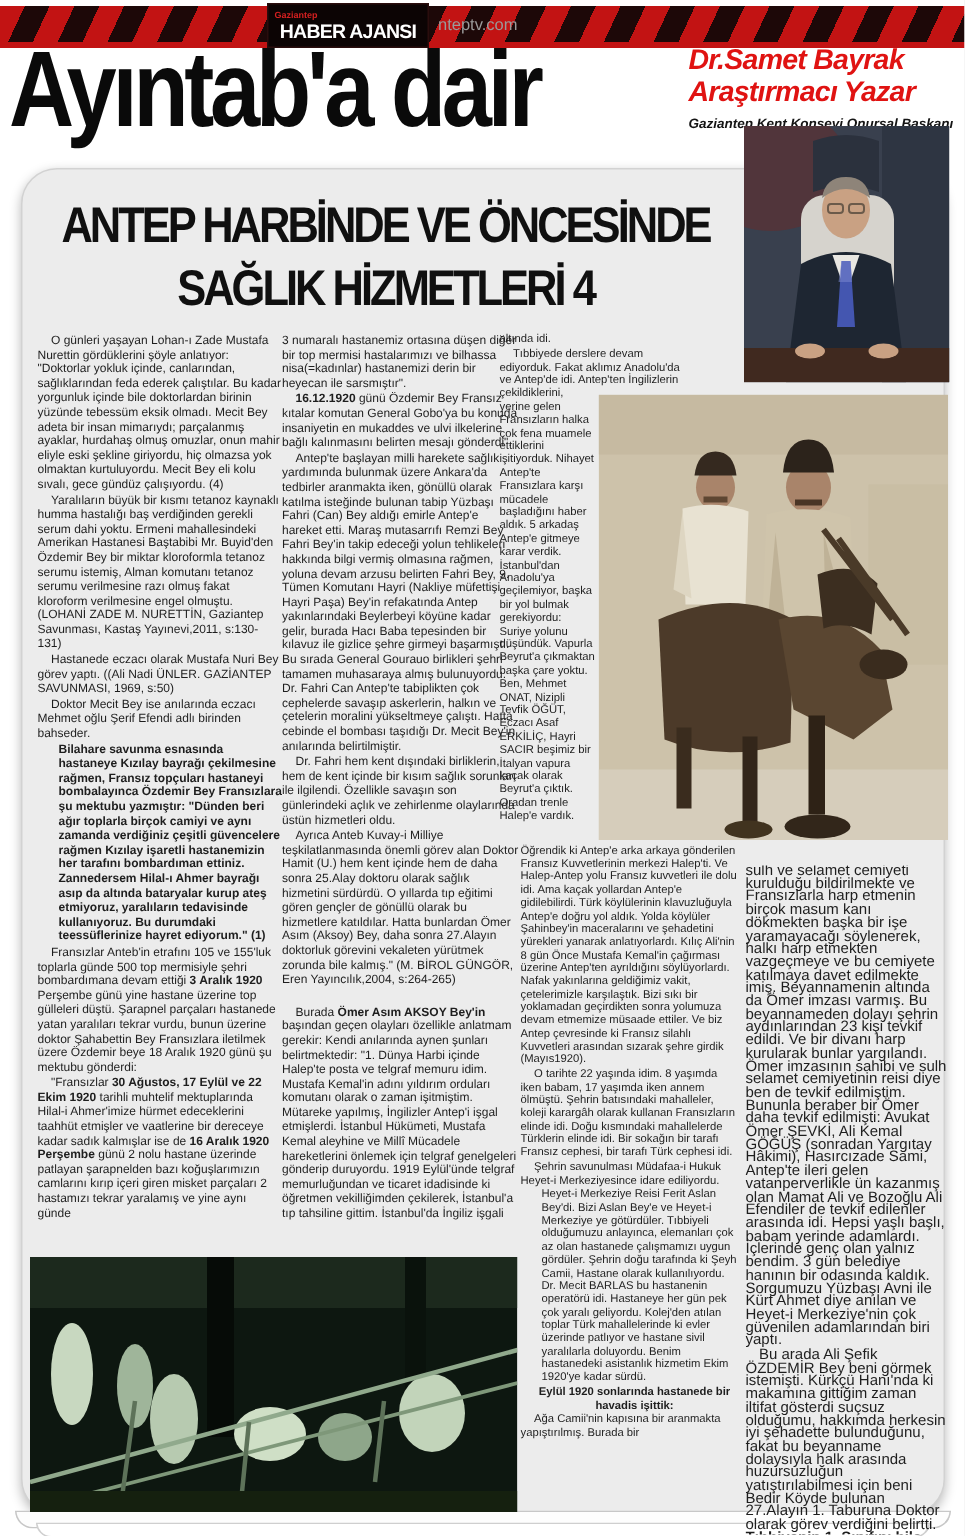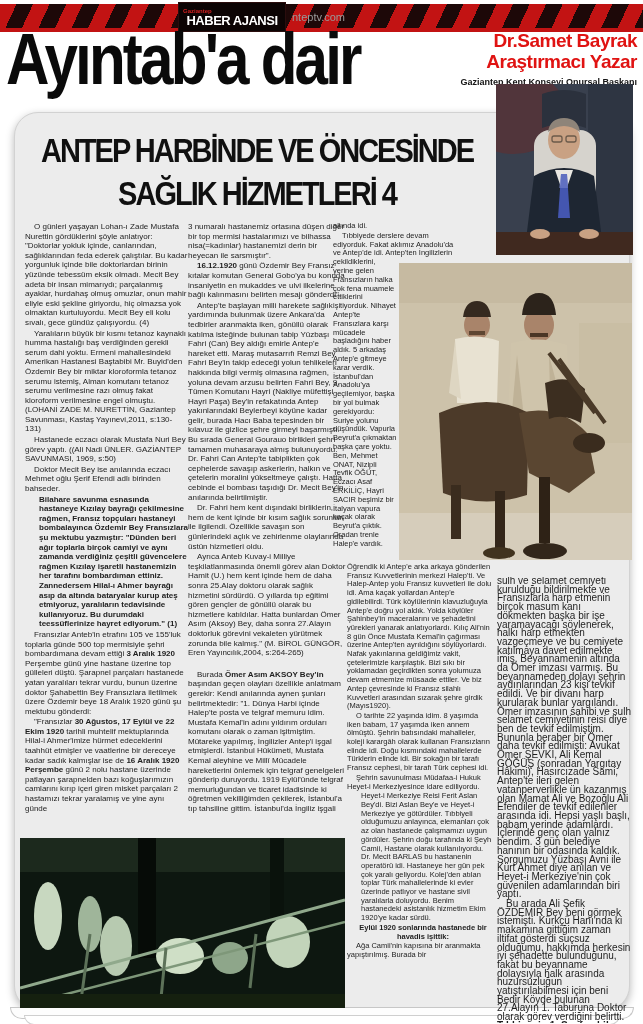--- a/index.html
+++ b/index.html
@@ -13,21 +13,21 @@
   .logo-box{position:absolute;left:178px;top:-2px;width:106px;height:28px;background:#0c0404;
     border:1px solid #2a0d0d;display:flex;flex-direction:column;align-items:center;justify-content:center;}
   .logo-small{color:#d42020;font-size:6px;font-weight:bold;line-height:6px;align-self:flex-start;padding-left:4px;}
   .logo-main{color:#fff;font-size:13px;font-weight:bold;letter-spacing:-.5px;line-height:13px;}
   .site-url{position:absolute;left:292px;top:7px;color:#9a9a9a;font-size:11px;}
 
   
   .masthead-title{position:absolute;left:6px;top:18px;margin:0;color:#0a0a0a;
     font-size:64px;font-weight:bold;letter-spacing:-3px;
     transform:scaleX(.94) scaleY(1.12);transform-origin:left top;white-space:nowrap;}
-  .author{position:absolute;right:6px;top:30px;width:178px;text-align:right;}
+  .author{position:absolute;right:6px;top:30px;width:178px;text-align:left;font-style:italic;}
   .author-name,.author-role{color:#e01312;font-weight:bold;font-size:19px;line-height:21px;letter-spacing:-.5px;}
   .author-org{color:#141414;font-weight:bold;font-size:9px;margin-top:5px;}
 
   
   .article-box{position:absolute;left:14px;top:112px;width:614px;height:896px;
     background:#ececec;border:1px solid #d2d2d2;border-radius:24px;
     box-shadow:0 3px 8px rgba(0,0,0,.28);}
   .curl1{position:absolute;left:10px;top:1007px;width:622px;height:10px;background:#fdfdfd;
     border:1px solid #c7c7c7;border-radius:0 0 16px 16px;}
   .curl2{position:absolute;left:24px;top:1015px;width:594px;height:8px;background:#fff;

